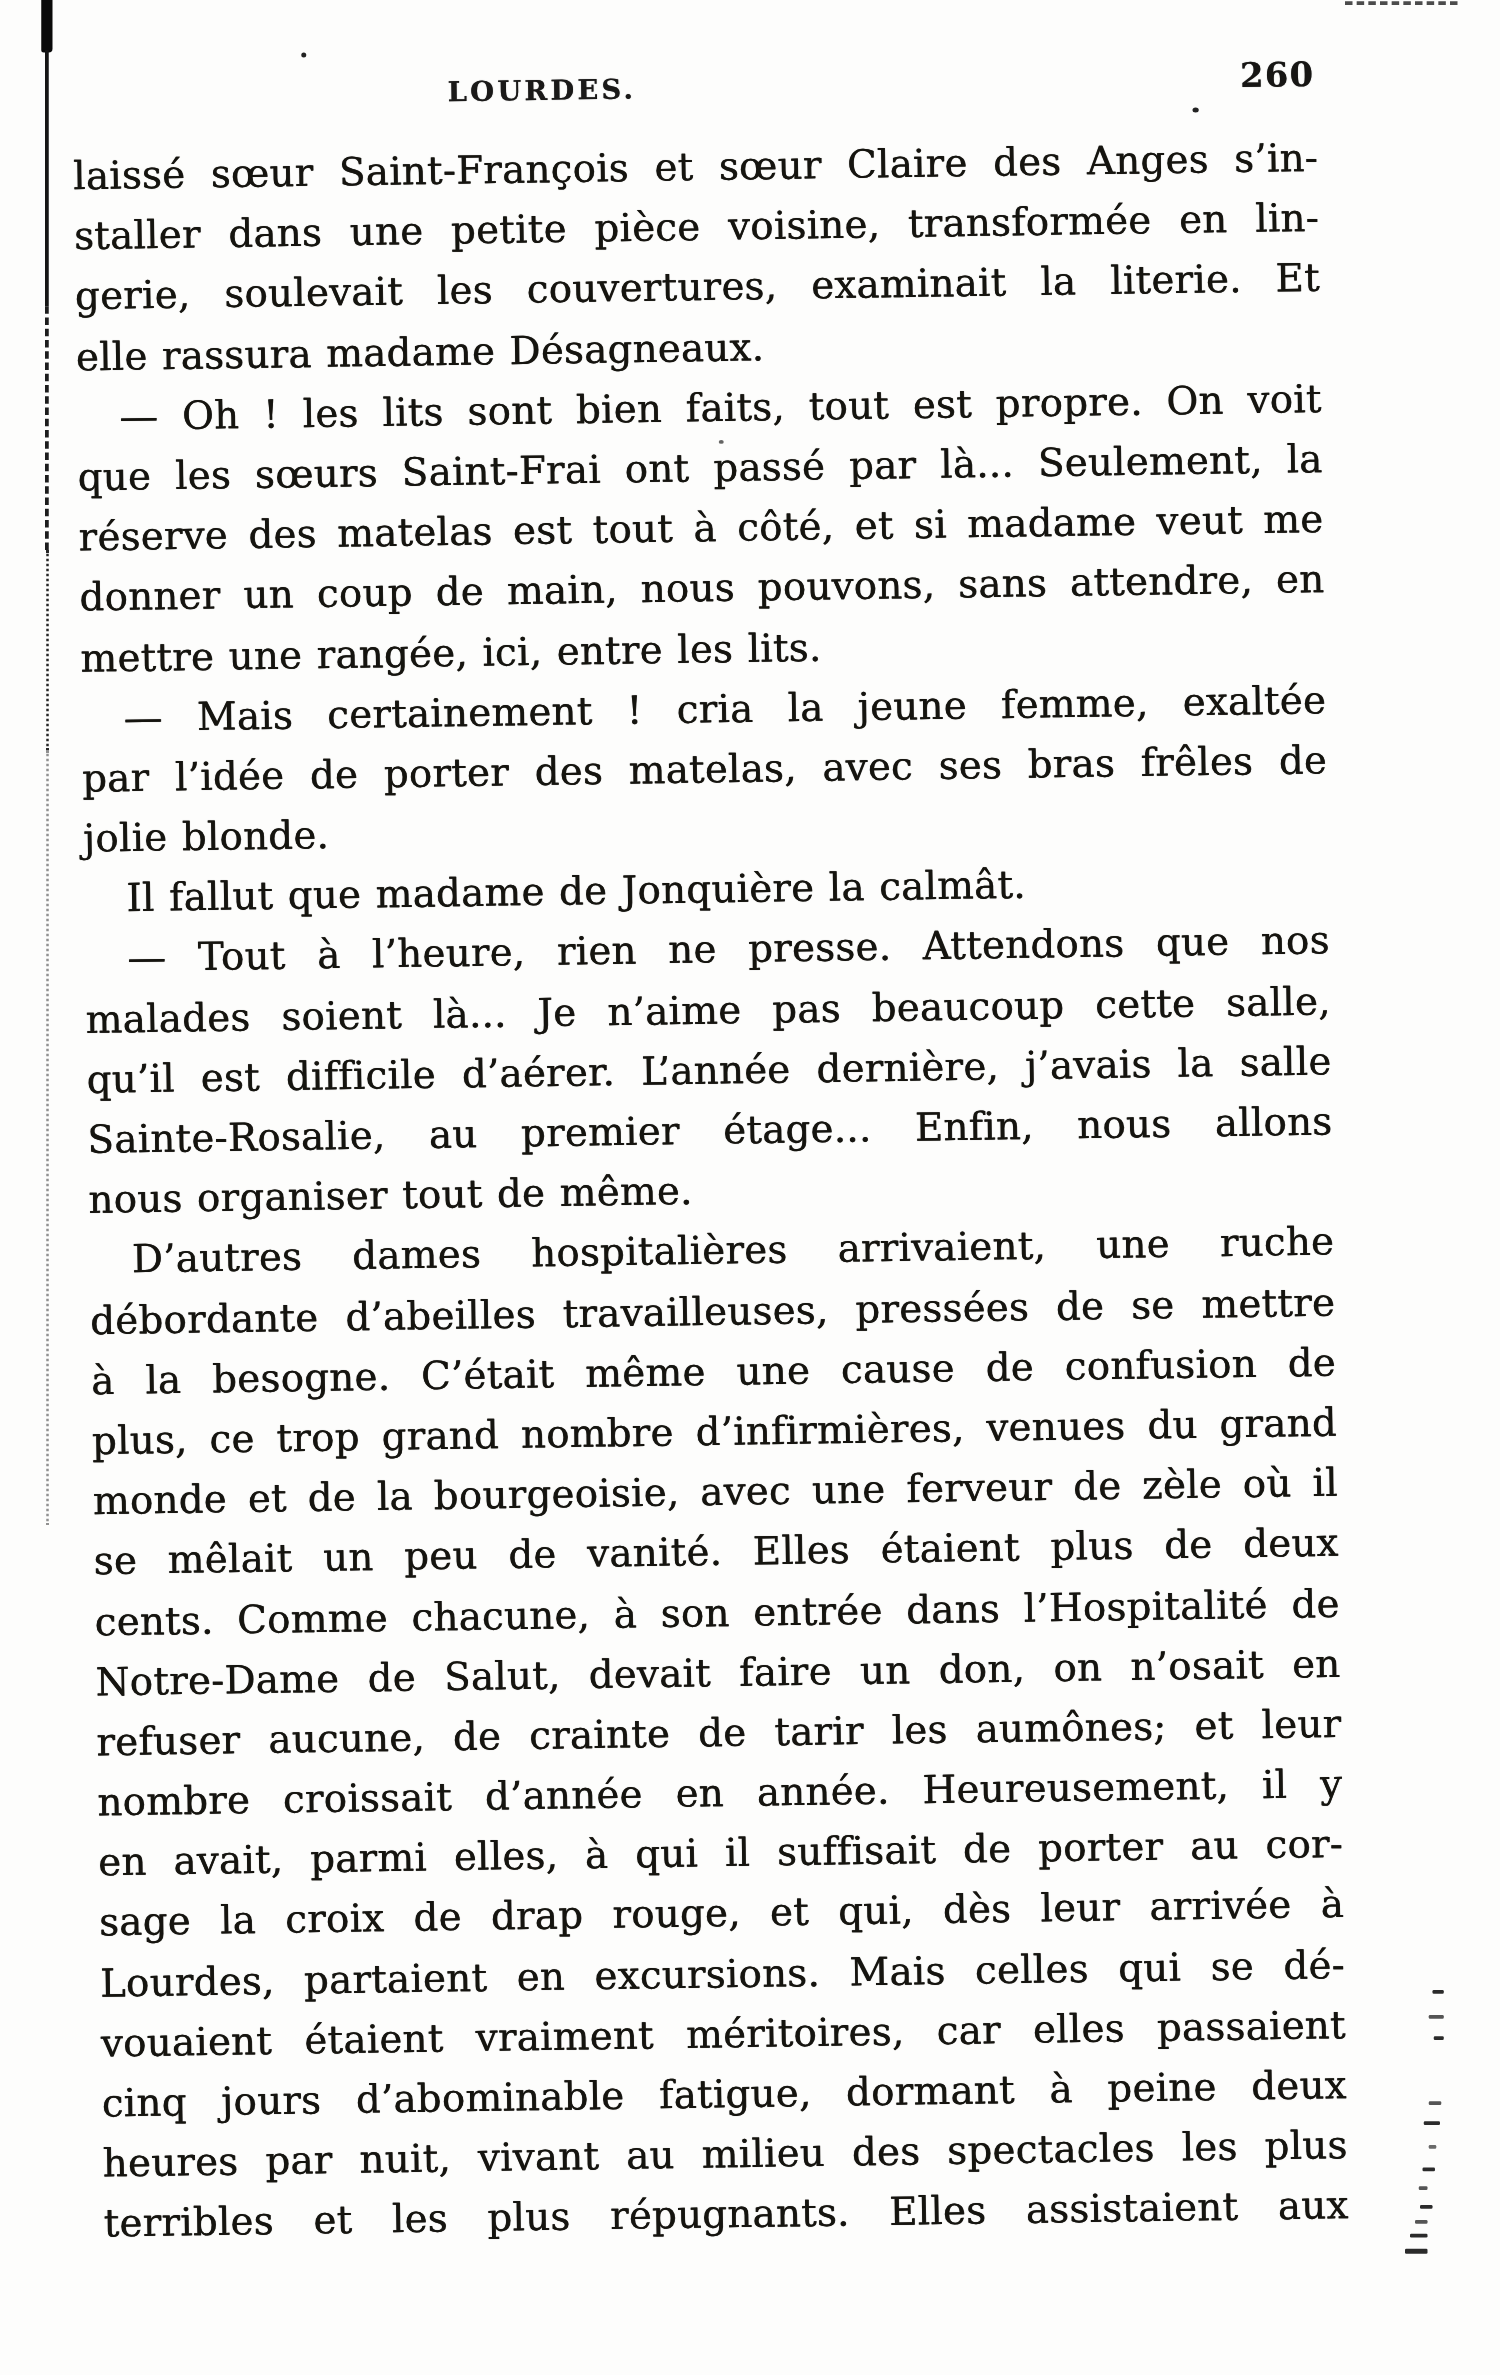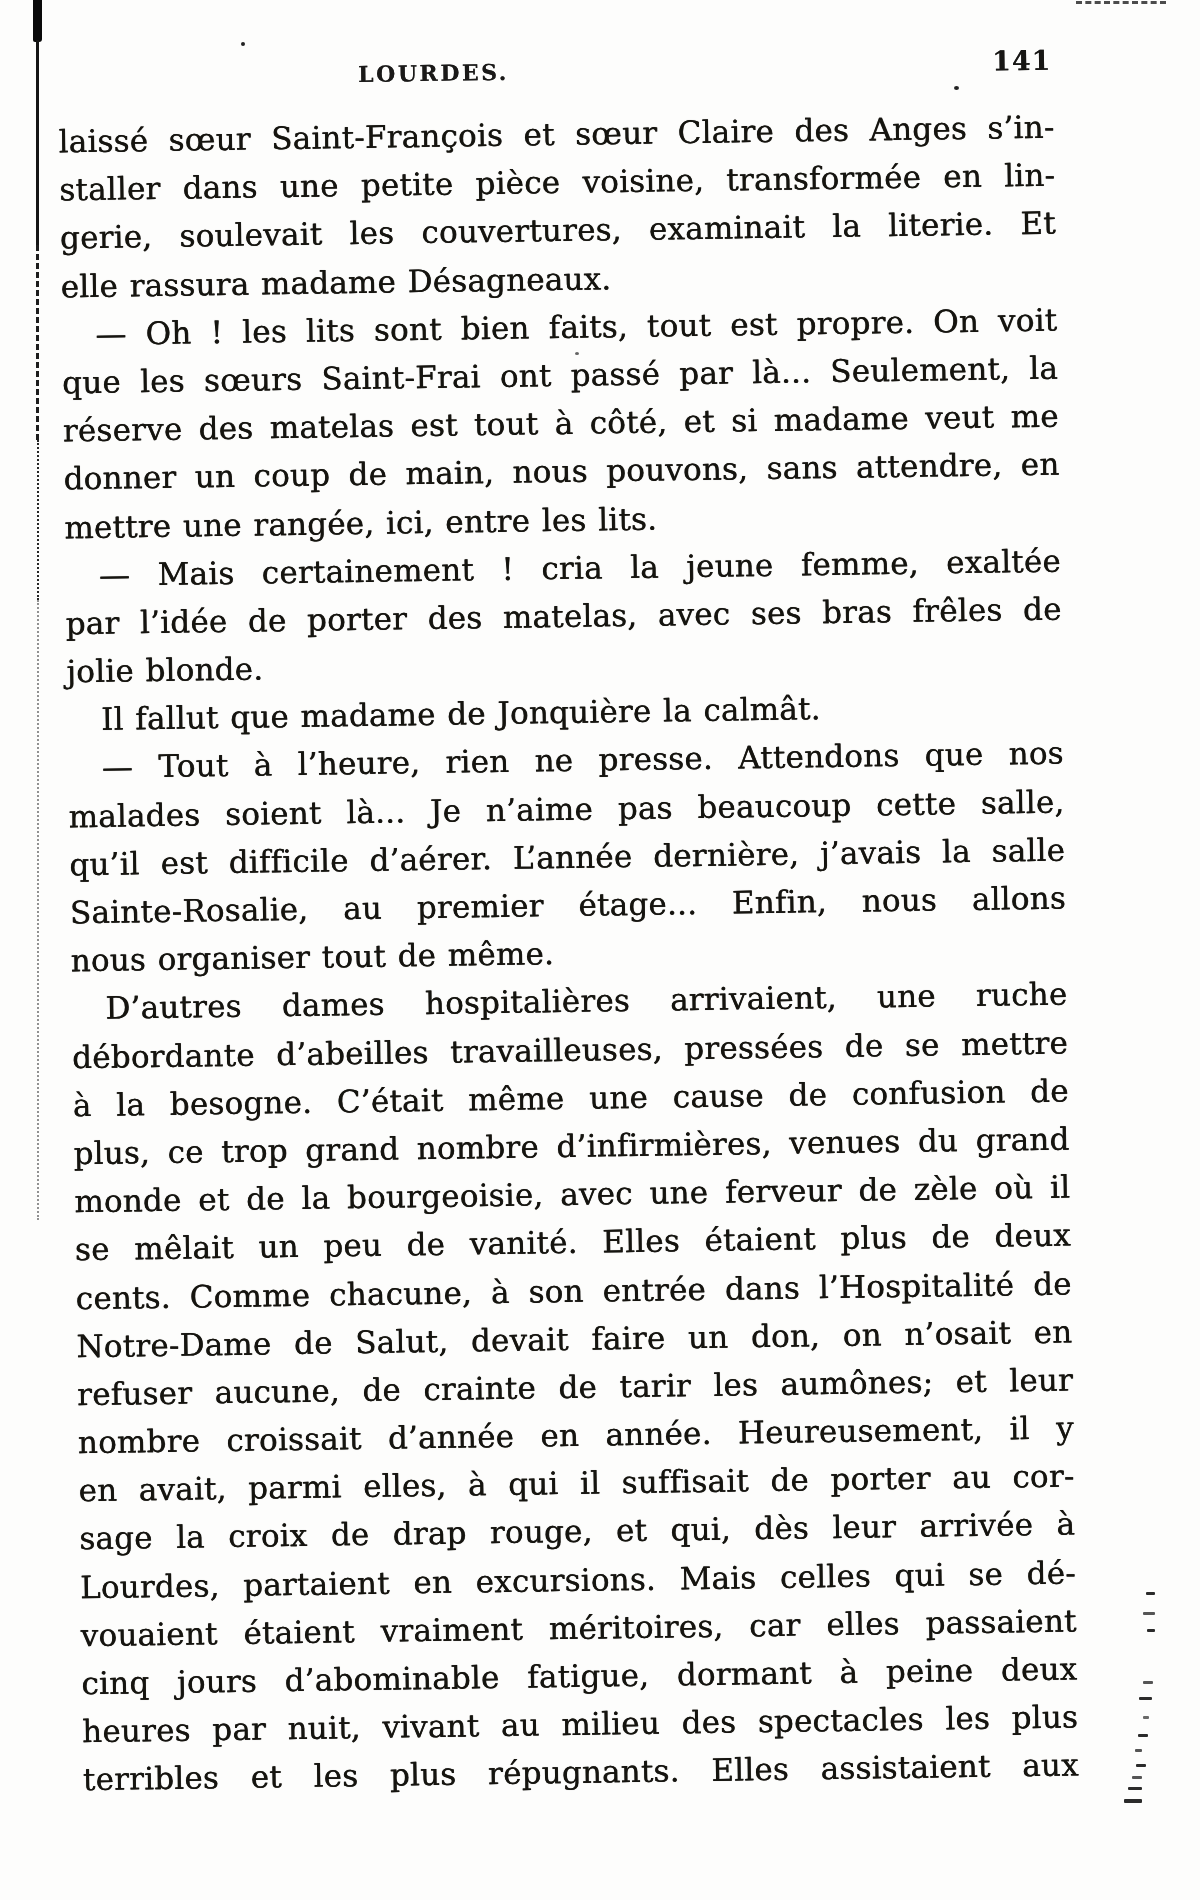--- a/index.html
+++ b/index.html
@@ -124,21 +124,21 @@
   <div class="rdash rd6"></div>
   <div class="rdash rd7"></div>
   <div class="rdash rd8"></div>
   <div class="rdash rd9"></div>
   <div class="rdash rd10"></div>
   <div class="rdash rd11"></div>
   <div class="rdash rd12"></div>
 
   <div class="content">
     <div class="running-title">LOURDES.</div>
-    <div class="page-number">141</div>
+    <div class="page-number">260</div>
     <div class="text-block">
         <div class="line just">laissé sœur Saint-François et sœur Claire des Anges s’in-</div>
         <div class="line just">staller dans une petite pièce voisine, transformée en lin-</div>
         <div class="line just">gerie, soulevait les couvertures, examinait la literie. Et</div>
         <div class="line">elle rassura madame Désagneaux.</div>
         <div class="line indent just">— Oh ! les lits sont bien faits, tout est propre. On voit</div>
         <div class="line just">que les sœurs Saint-Frai ont passé par là... Seulement, la</div>
         <div class="line just">réserve des matelas est tout à côté, et si madame veut me</div>
         <div class="line just">donner un coup de main, nous pouvons, sans attendre, en</div>
         <div class="line">mettre une rangée, ici, entre les lits.</div>

